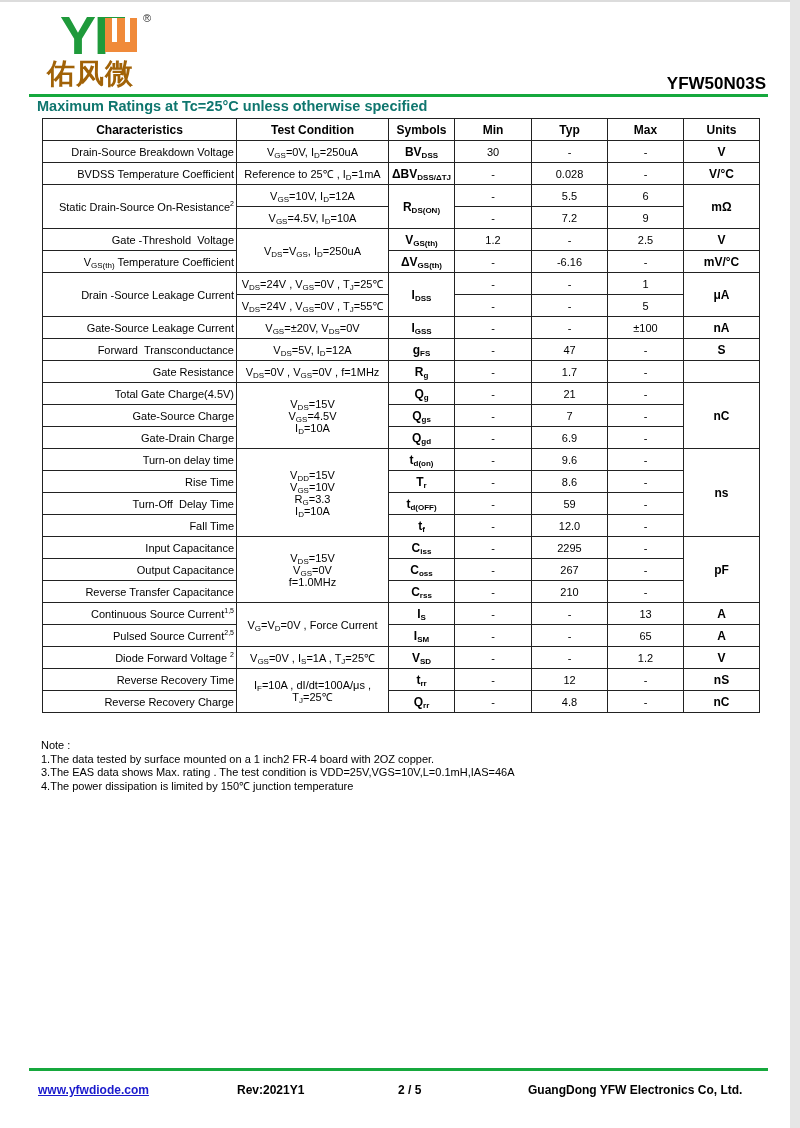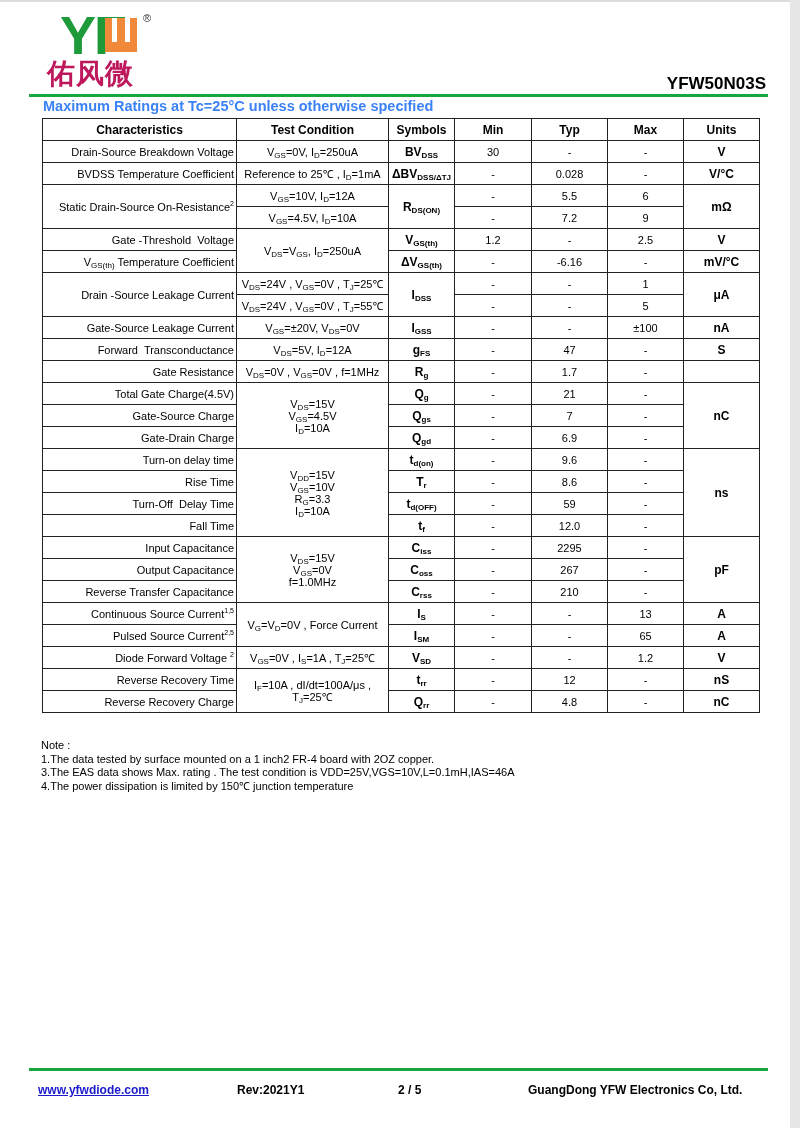--- a/index.html
+++ b/index.html
@@ -5,24 +5,24 @@
   html, body { margin:0; padding:0; }
   body { width:800px; height:1128px; background:#ffffff; position:relative; overflow:hidden; font-family:"Liberation Sans", sans-serif; color:#000; }
   .page-edge-top { position:absolute; left:0; top:0; width:800px; height:2px; background:#dcdcdc; }
   .page-edge-right { position:absolute; right:0; top:0; width:10px; height:1128px; background:#e6e6e6; }
   .logo { position:absolute; left:43px; top:12px; width:120px; height:80px; }
   .logo-yf { position:absolute; left:0; top:0; font-weight:bold; font-size:54px; letter-spacing:-2px; color:#1f9a3b; line-height:46px; font-family:"Liberation Sans", sans-serif;margin-left:17px; }
   .logo-w { position:absolute; left:62px; top:6px; width:32px; height:34px; background:#f08a3a; }
   .logo-w .slot1 { position:absolute; left:7px; top:0; width:5px; height:24px; background:#fff; }
   .logo-w .slot2 { position:absolute; left:20px; top:0; width:5px; height:24px; background:#fff; }
   .logo-reg { position:absolute; left:100px; top:0; font-size:11px; color:#333; }
-  .logo-cn { position:absolute; left:4px; top:46px; font-size:28px; font-weight:bold; color:#be185d; font-family:Liberation Sans, sans-serif; letter-spacing:1px; line-height:32px; }
+  .logo-cn { position:absolute; left:4px; top:46px; font-size:28px; font-weight:bold; color:#a16207; font-family:Liberation Sans, sans-serif; letter-spacing:1px; line-height:32px; }
   .part-no { position:absolute; right:34px; top:74px; font-weight:bold; font-size:17px; }
   .green-rule { position:absolute; left:29px; width:739px; height:3px; background:#16a83d; }
-  .section-title { position:absolute; left:43px; top:98px; font-weight:bold; font-size:14.5px; color:#3b82f6; }
+  .section-title { position:absolute; left:37px; top:98px; font-weight:bold; font-size:14.5px; color:#0f766e; }
   table.spec { position:absolute; left:42px; top:118px; border-collapse:collapse; font-size:11px; table-layout:fixed; }
   table.spec td, table.spec th { border:1.6px solid #222; padding:0 2px; height:21px; text-align:center; vertical-align:middle; line-height:12px; }
   table.spec th { font-weight:bold; font-size:12px; height:21px; }
   table.spec td.char { text-align:right; padding-left:13px; }
   table.spec td.sym { font-weight:bold; font-size:12px; }
   table.spec td.unit { font-weight:bold; font-size:12px; }
   sub { font-size:8px; vertical-align:-2px; line-height:0; }
   sup { font-size:7px; vertical-align:5px; line-height:0; }
   .notes { position:absolute; left:41px; top:739px; font-size:11px; line-height:13.5px; }
   .footer { position:absolute; top:1083px; font-weight:bold; font-size:12px; }

